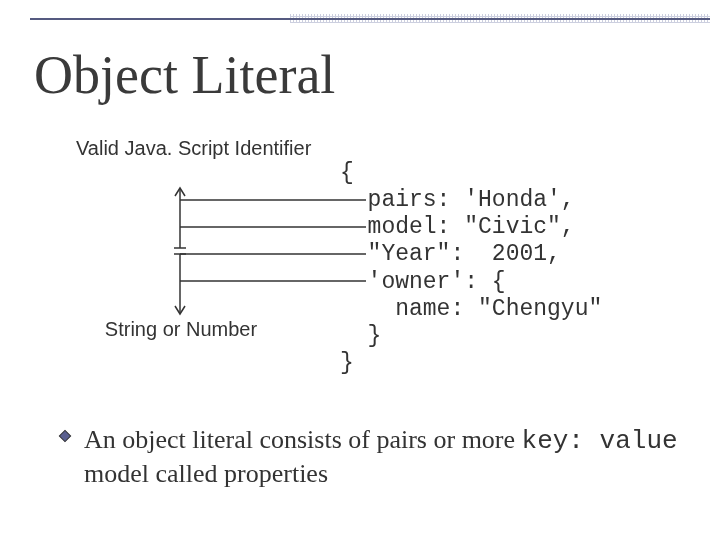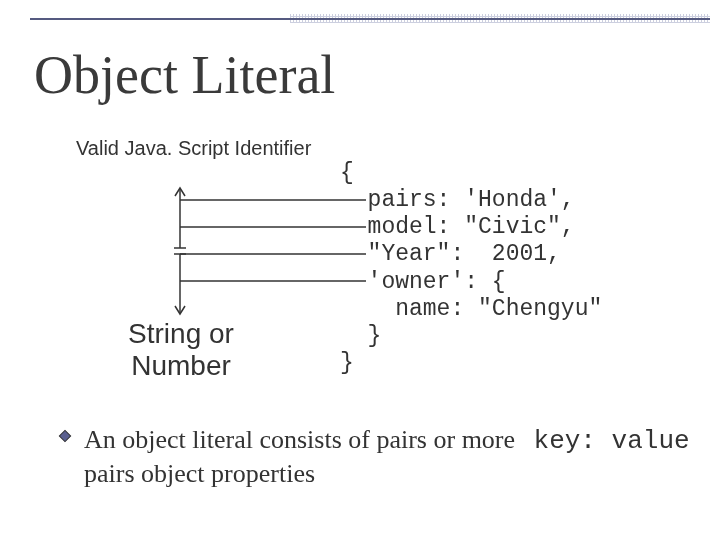--- a/index.html
+++ b/index.html
@@ -52,21 +52,21 @@
     font-size: 20px;
     color: #333;
     line-height: 1.2;
   }
   .label2 {
     position: absolute;
     top: 318px;
     left: 76px;
     width: 210px;
     text-align: center;
-    font-size: 28px;
+    font-size: 20px;
     color: #333;
   }
   .code {
     position: absolute;
     top: 160px;
     left: 340px;
     font-family: "Courier New", monospace;
     font-size: 23px;
     color: #333;
     white-space: pre;
@@ -88,21 +88,20 @@
     left: 0;
     width: 14px;
     height: 14px;
   }
   .bullet-icon svg { display: block; }
   .bullet-text {
     margin-left: 26px;
   }
   .bullet-text .mono {
     font-family: "Courier New", monospace;
-    margin-left: 12px;
   }
   .bullet-text .ital {
   }
   
   .connectors {
     position: absolute;
     top: 0; left: 0;
     width: 720px; height: 540px;
     pointer-events: none;
   }
@@ -159,15 +158,15 @@
 </svg>
 
 <div class="bullet-row">
   <span class="bullet-icon">
     <svg width="14" height="14" viewBox="0 0 14 14">
       <rect x="3" y="3" width="8" height="8" fill="#5a5f8f" transform="rotate(45 7 7)"></rect>
       <rect x="3" y="3" width="8" height="8" fill="none" stroke="#333" stroke-width="1" transform="rotate(45 7 7)"></rect>
     </svg>
   </span>
   <div class="bullet-text">
-    <span>An object literal consists of pairs or more </span><span class="mono">key: value</span><span> pairs object </span><span class="ital">properties</span>
+    <span>An object literal consists of pairs or more </span><span class="mono">key: value</span><span> model called </span><span class="ital">properties</span>
   </div>
 </div>
 
 </body></html>

